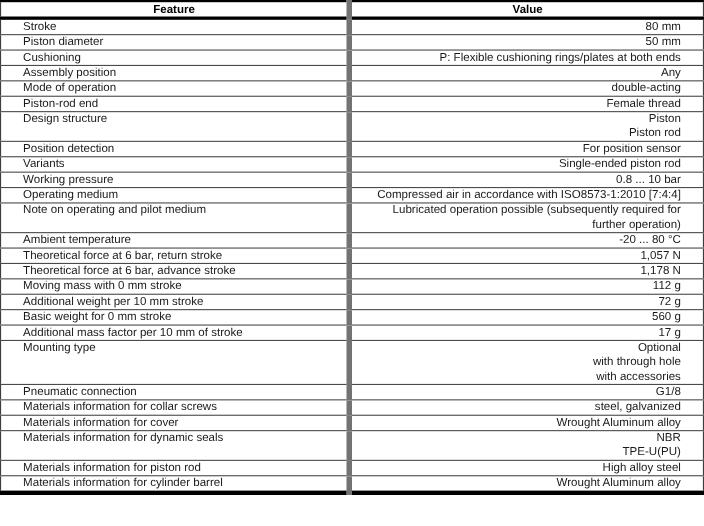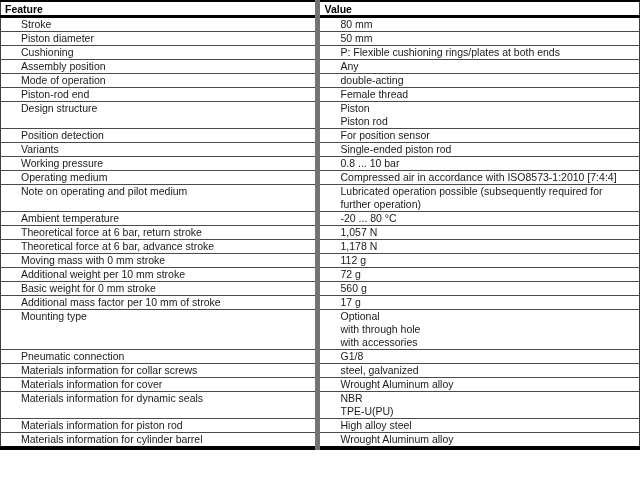--- a/index.html
+++ b/index.html
@@ -19,21 +19,21 @@
     table-layout: fixed;
     border-top: 2px solid #000000;
     border-bottom: 4px solid #000000;
     border-left: 1px solid #3d3d3d;
     border-right: 1px solid #3d3d3d;
     background: #ffffff;
   }
   .col-feature { width: 317px; }
   .col-value  { width: 321px; }
   th {
-    text-align: left;
+    text-align: center;
     font-size: 10.5px;
     font-weight: bold;
     color: #000000;
     line-height: 12px;
     padding: 1px 4px 0 4px;
     border-bottom: 3px solid #000000;
     white-space: nowrap;
     overflow: hidden;
   }
   th + th, td + td {
@@ -41,21 +41,21 @@
   }
   td {
     font-size: 10.5px;
     color: #1a1a1a;
     line-height: 13px;
     padding: 0 20px;
     border-bottom: 1px solid #4a4a4a;
     vertical-align: top;
     overflow: hidden;
   }
-  .value-line { min-height: 13px; }
+  .value-line { min-height: 13px; text-align: right; }
 </style>
 </head>
 <body>
 
 <div class="page">
   <table class="spec-table">
     <colgroup>
       <col class="col-feature">
       <col class="col-value">
     </colgroup>

